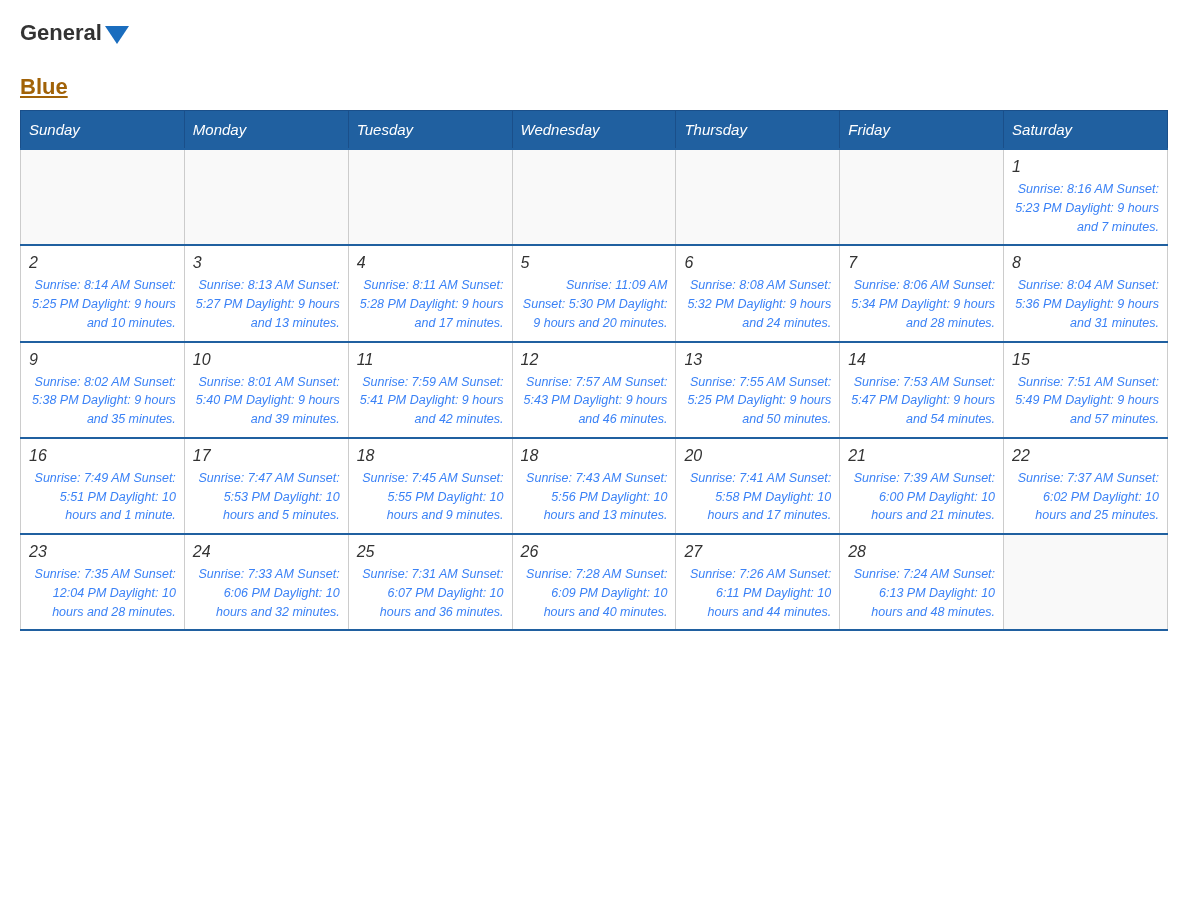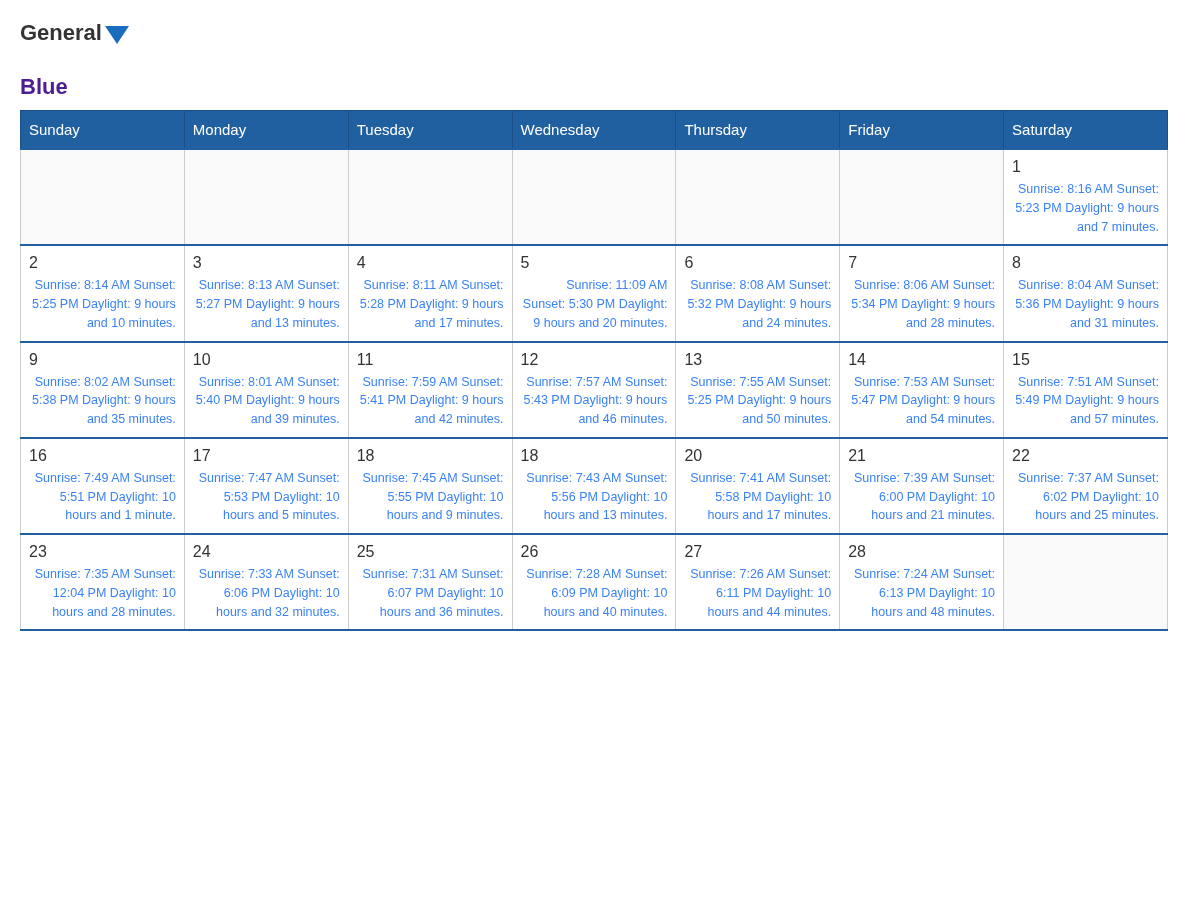--- a/index.html
+++ b/index.html
@@ -17,21 +17,22 @@
       margin-bottom: 10px;
     }
     .logo-text-general {
       font-size: 22px;
       font-weight: bold;
       color: #333;
     }
     .logo-text-blue {
       font-size: 22px;
       font-weight: bold;
-      color: #4c1d95;
+      color: #a16207;
+      text-decoration: underline;
     }
     .logo-icon {
       width: 0;
       height: 0;
       border-left: 12px solid transparent;
       border-right: 12px solid transparent;
       border-top: 18px solid #1a6dbe;
       margin-left: 3px;
       margin-top: 4px;
     }
@@ -46,20 +47,21 @@
     }
     .location-title {
       font-size: 22px;
       color: #444;
       margin-top: 4px;
     }
     .calendar {
       width: 100%;
       border-collapse: collapse;
       margin-top: 8px;
+      font-style: italic;
     }
     .calendar th {
       background-color: #2060a0;
       color: #fff;
       padding: 10px 8px;
       font-size: 15px;
       font-weight: normal;
       text-align: left;
       border: 1px solid #1a4f8a;
     }

